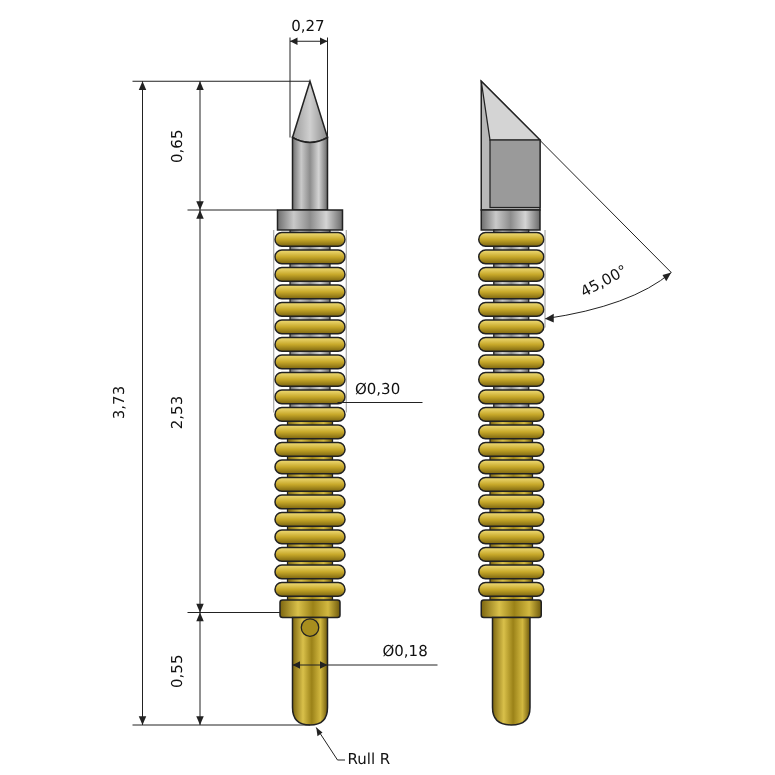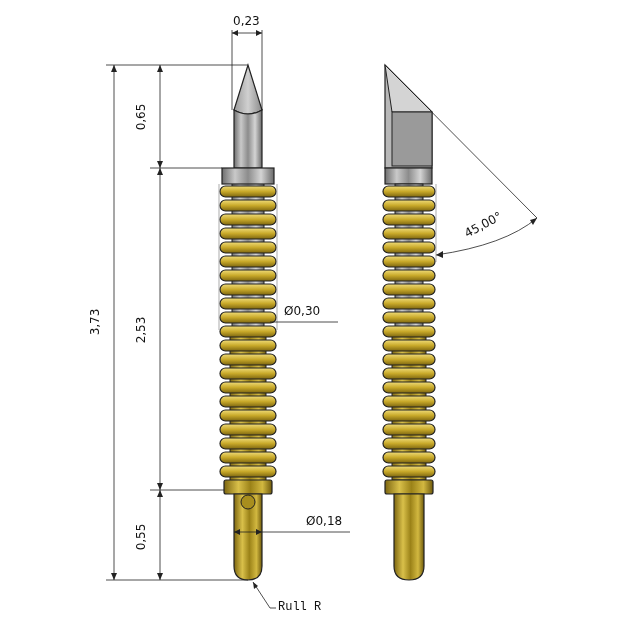--- a/index.html
+++ b/index.html
@@ -169,22 +169,22 @@
         <rect x="383" y="438" width="52" height="11" rx="5.5"></rect>
         <rect x="383" y="452" width="52" height="11" rx="5.5"></rect>
         <rect x="383" y="466" width="52" height="11" rx="5.5"></rect>
       </g>
       <rect x="385" y="480" width="48" height="14" rx="2" fill="url(#goldGrad)" stroke="#222" stroke-width="1.2"></rect>
       <path d="M394,494 L424,494 L424,566 Q424,580 409,580 Q394,580 394,566 Z" fill="url(#goldGrad)" stroke="#222" stroke-width="1.2"></path>
       <line x1="436" y1="184" x2="436" y2="262" stroke="#888" stroke-width="0.7"></line>
     </g>
   </svg>
 
-  <div class="dim-label" style="left:233px; top:14px;">0,23</div>
+  <div class="dim-label" style="left:233px; top:14px;">0,27</div>
   <div class="dim-label rot" style="left:128px; top:110px;">0,65</div>
   <div class="dim-label rot" style="left:82px; top:315px;">3,73</div>
   <div class="dim-label rot" style="left:128px; top:323px;">2,53</div>
   <div class="dim-label" style="left:284px; top:304px;">Ø0,30</div>
   <div class="dim-label rot" style="left:128px; top:530px;">0,55</div>
   <div class="dim-label" style="left:306px; top:514px;">Ø0,18</div>
-  <div class="dim-label" style="left:278px; top:600px;font-family:Liberation Mono, monospace;">Rull R</div>
+  <div class="dim-label" style="left:278px; top:600px;">Rull R</div>
   <div class="dim-label" style="left:462px; top:228px; transform:rotate(-28deg); transform-origin:left top;">45,00°</div>
 </div>
 
 </body></html>

